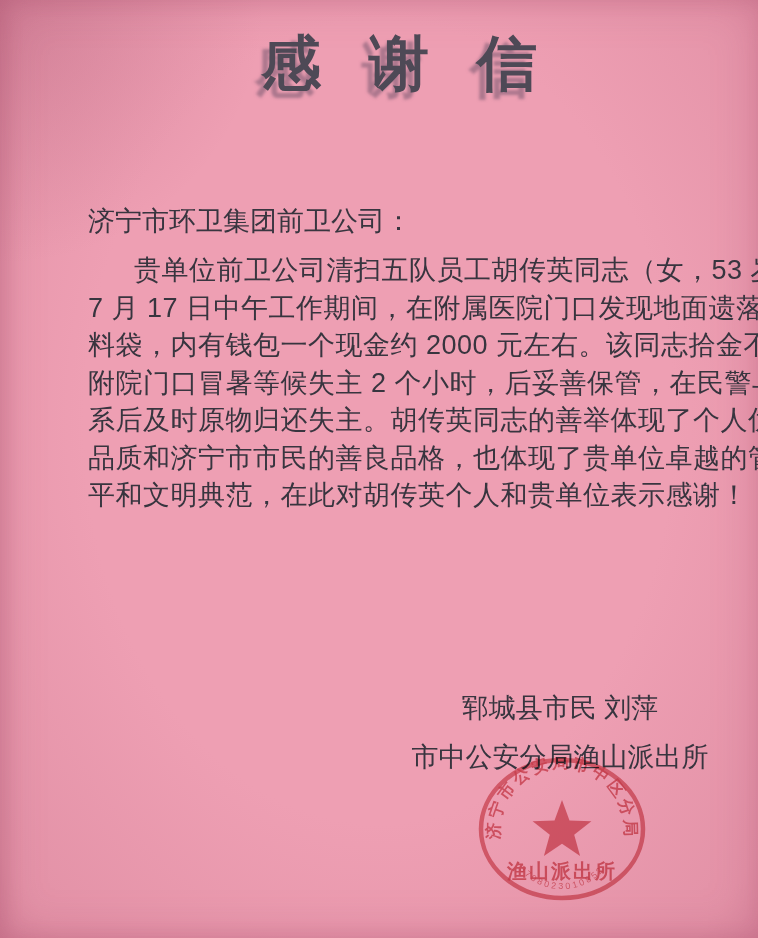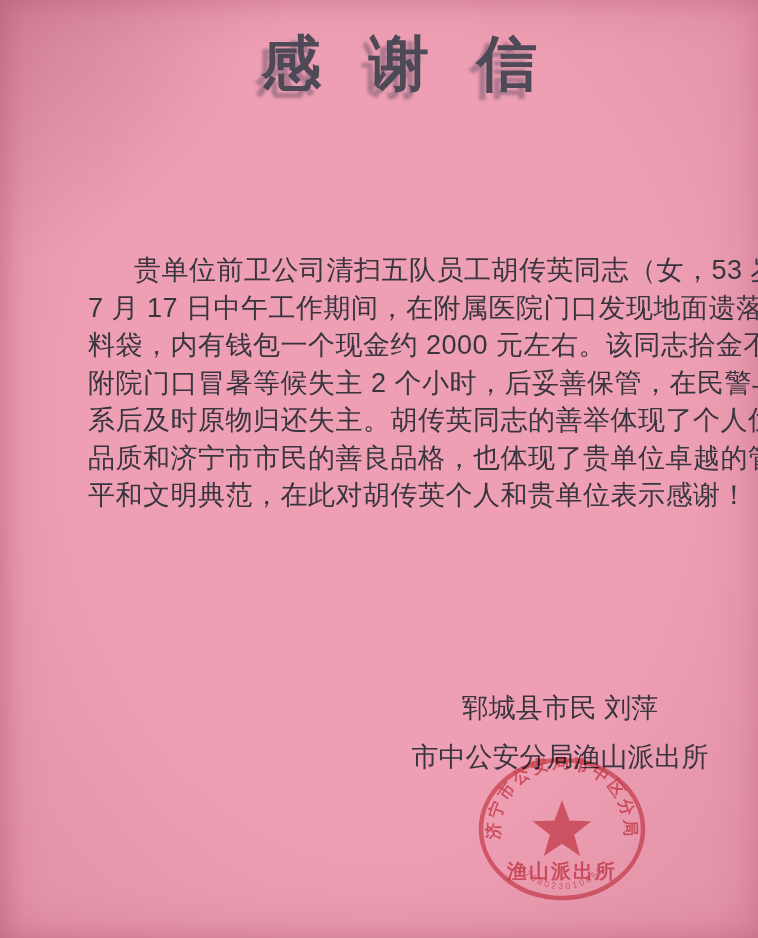--- a/index.html
+++ b/index.html
@@ -53,20 +53,21 @@
   }
   .seal svg{width:100%;height:100%;}
 </style>
 </head>
 <body>
 
 <div class="page">
 
   <div class="title">感谢信</div>
 
+  <div class="salutation">济宁市环卫集团前卫公司：</div>
 
   <div class="body-text">
     <div class="line first">贵单位前卫公司清扫五队员工胡传英同志（女，53 岁）在</div>
     <div class="line">7 月 17 日中午工作期间，在附属医院门口发现地面遗落白色塑</div>
     <div class="line">料袋，内有钱包一个现金约 2000 元左右。该同志拾金不昧，在</div>
     <div class="line">附院门口冒暑等候失主 2 个小时，后妥善保管，在民警与其联</div>
     <div class="line">系后及时原物归还失主。胡传英同志的善举体现了个人优良的</div>
     <div class="line">品质和济宁市市民的善良品格，也体现了贵单位卓越的管理水</div>
     <div class="line">平和文明典范，在此对胡传英个人和贵单位表示感谢！</div>
   </div>

